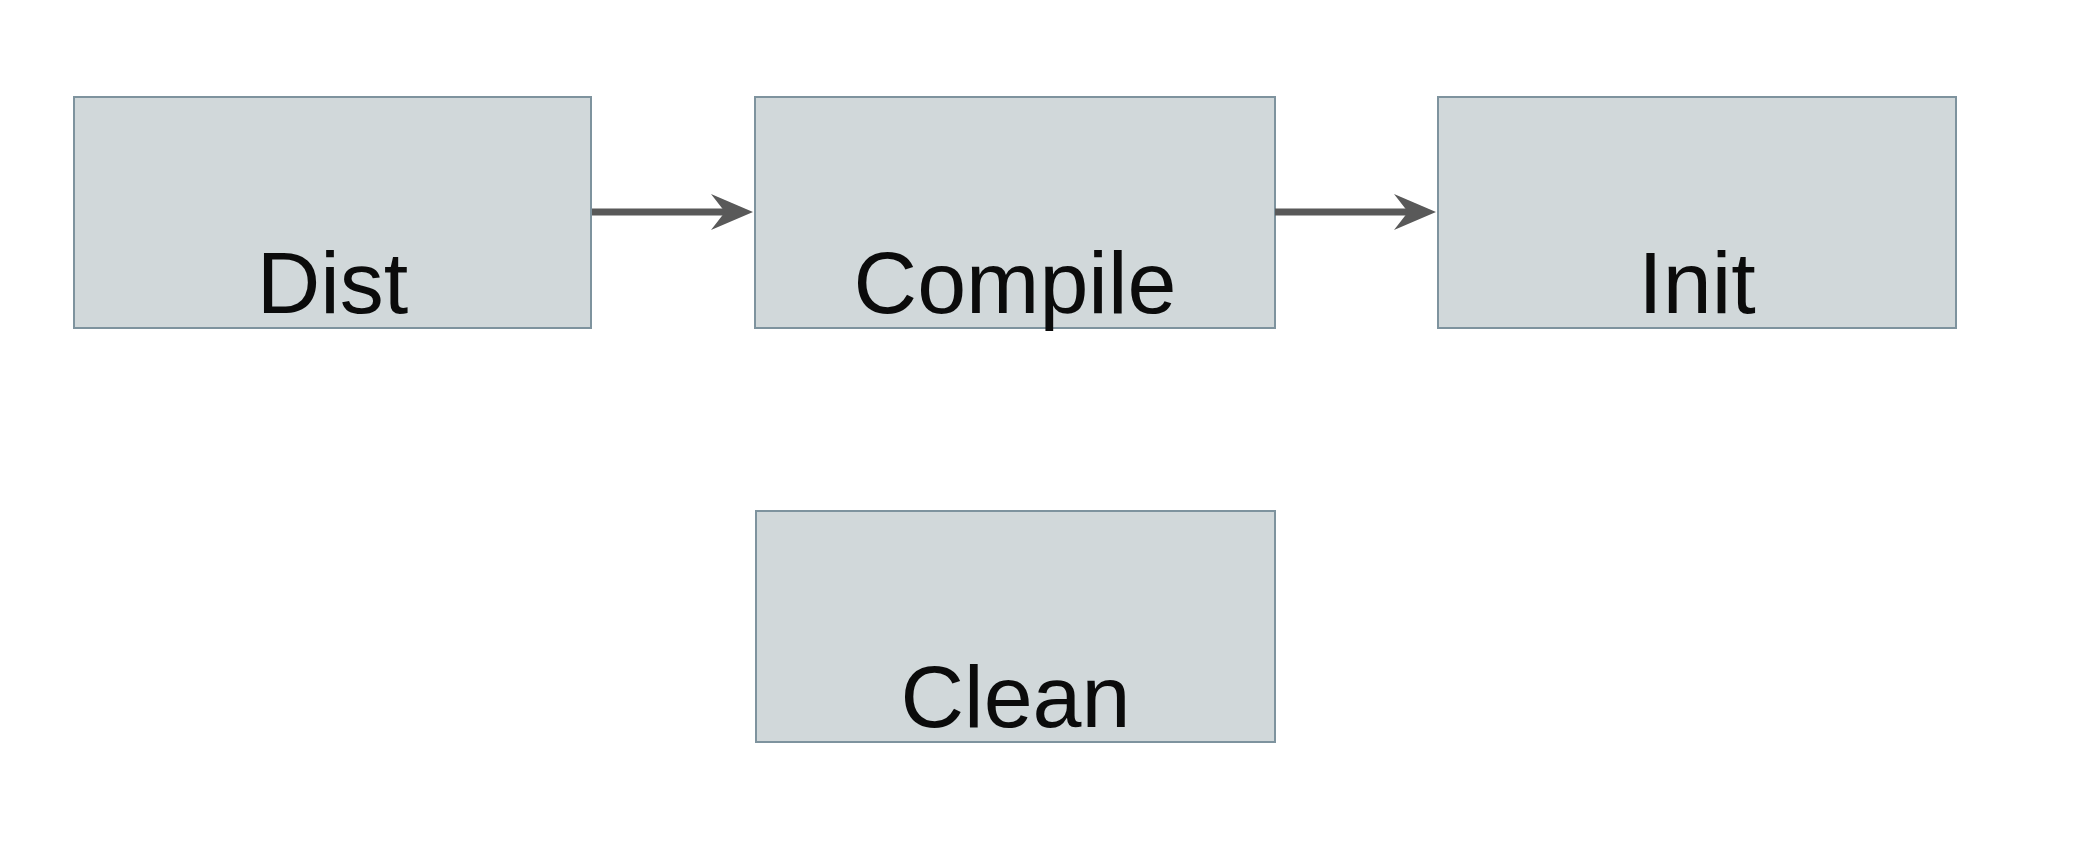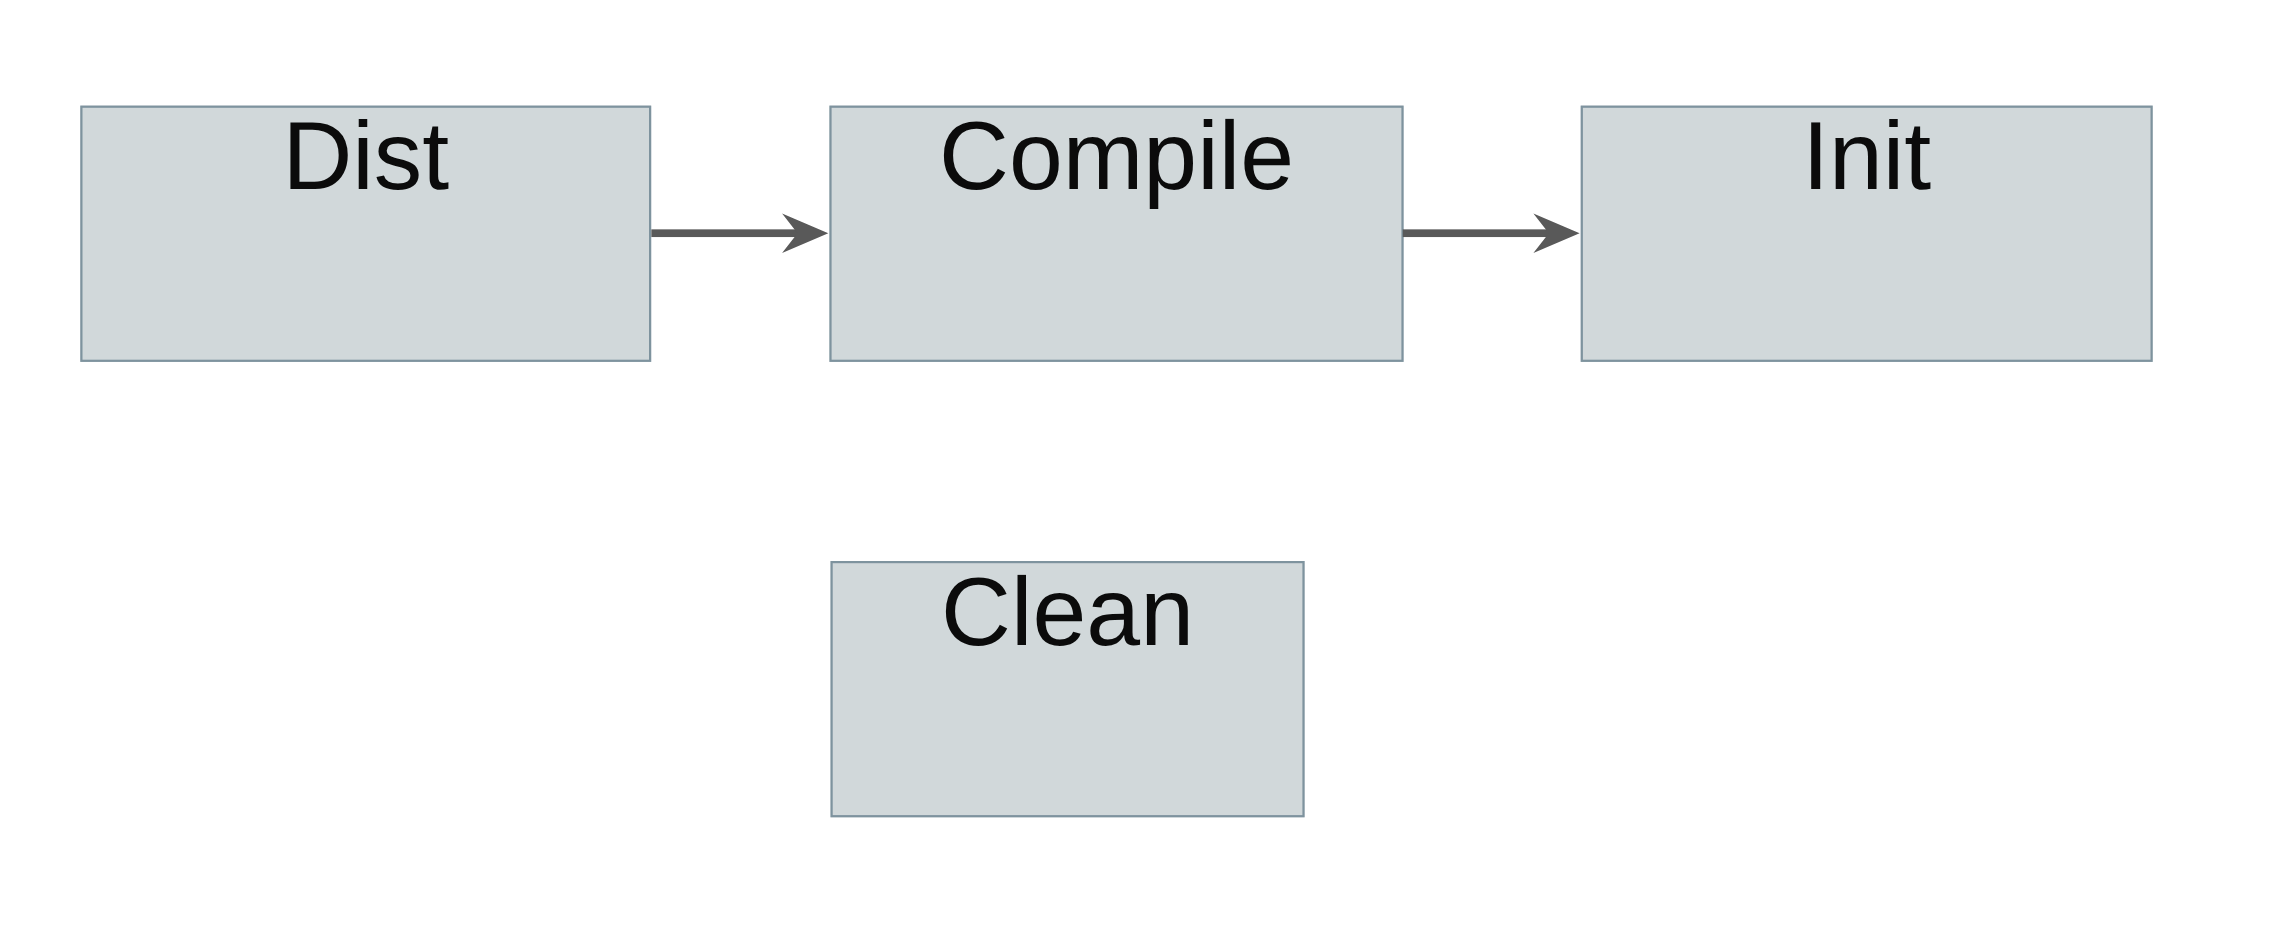--- a/index.html
+++ b/index.html
@@ -21,35 +21,35 @@
     position: relative;
     width: 2078px;
     height: 848px;
     background: var(--background);
   }
   .node {
     position: absolute;
     background: var(--node-fill);
     border: 2px solid var(--node-border);
     display: flex;
-    align-items: flex-start;
+    align-items: flex-end;
     justify-content: center;
   }
   .node-label {
     font-size: 88px;
     font-weight: 400;
     color: var(--text);
     letter-spacing: 0px;
     line-height: 1;
     white-space: nowrap;
   }
   .node-dist    { left: 73px;   top: 96px;  width: 519px; height: 233px; }
   .node-compile { left: 754px;  top: 96px;  width: 522px; height: 233px; }
   .node-init    { left: 1437px; top: 96px;  width: 520px; height: 233px; }
-  .node-clean   { left: 755px;  top: 510px; width: 431px; height: 233px; }
+  .node-clean   { left: 755px;  top: 510px; width: 521px; height: 233px; }
   .arrow {
     position: absolute;
     color: var(--arrow);
     display: block;
   }
   .arrow-1 { left: 592px;  top: 192px; }
   .arrow-2 { left: 1275px; top: 192px; }
 </style>
 </head>
 <body>

